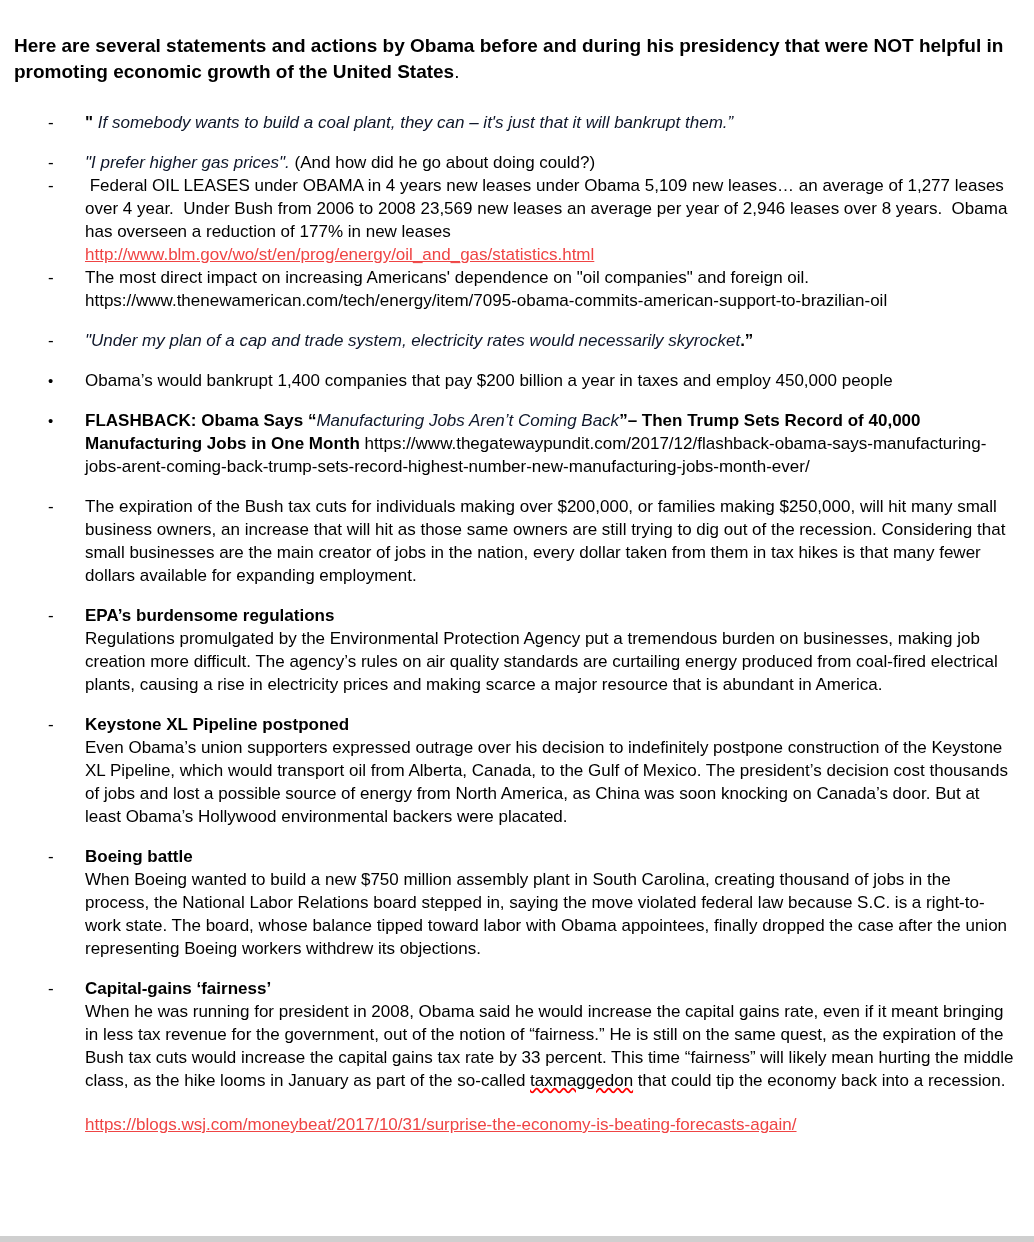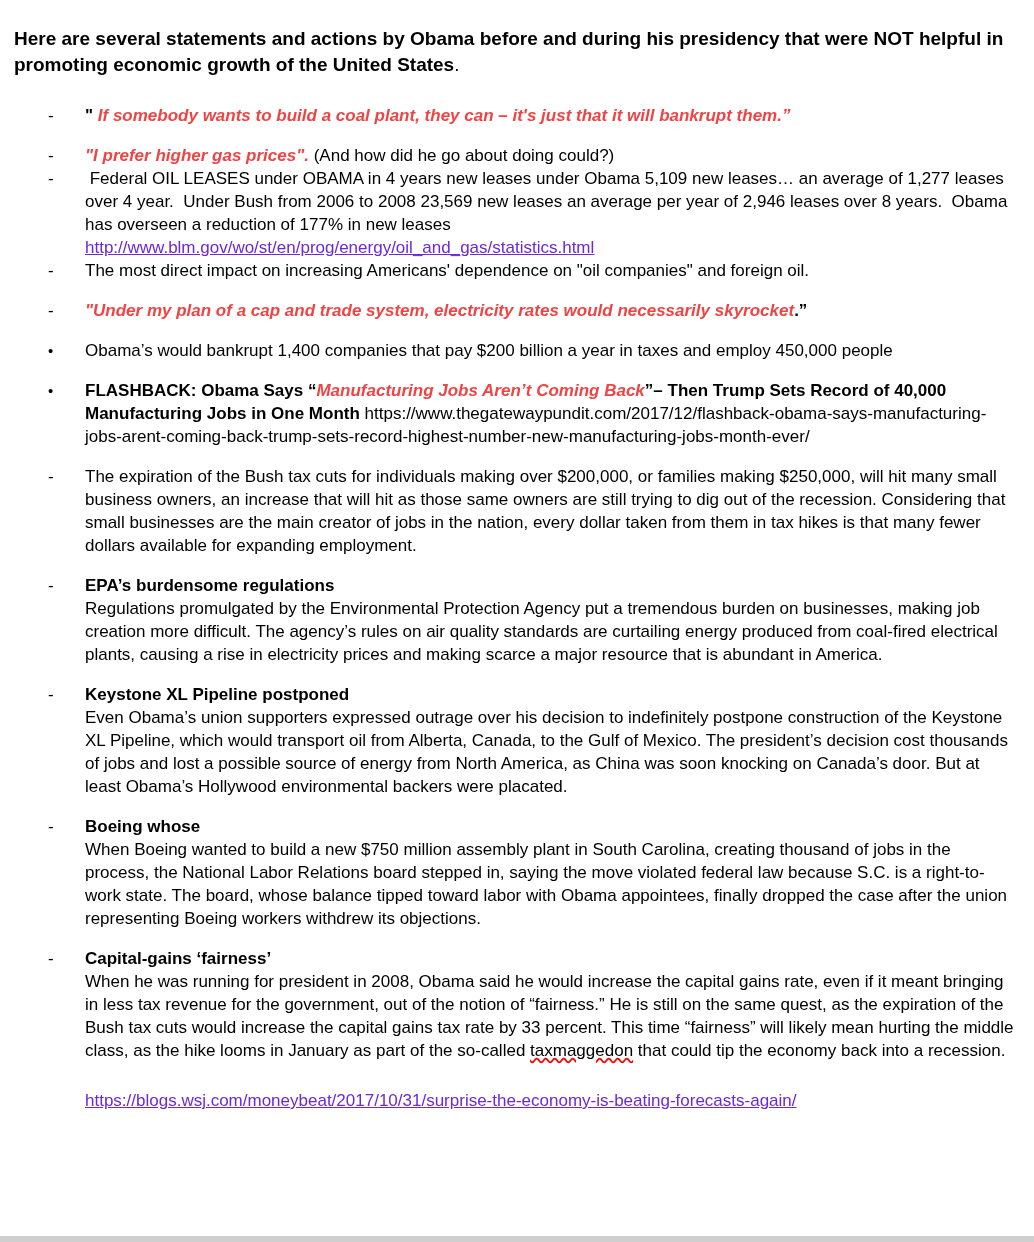--- a/index.html
+++ b/index.html
@@ -3,37 +3,37 @@
 <meta charset="utf-8">
 <style>
   html,body{margin:0;padding:0;background:#ffffff;}
   body{
     width:1034px;height:1242px;position:relative;overflow:hidden;
     font-family:"Liberation Sans",sans-serif;color:#000;
   }
   .doc{padding:18px 20px 0 14px;box-sizing:border-box;}
   .title{
     font-size:19px;line-height:26px;font-weight:bold;
-    max-width:1002px;margin:8px 0 26px 0;white-space:pre-wrap;
+    max-width:1002px;margin:15px 0 26px 0;white-space:pre-wrap;
   }
   .title .rn{font-weight:normal;}
   .list{}
   .item{display:flex;font-size:17px;line-height:23px;margin-bottom:17px;}
   .item.tight{margin-bottom:0;}
   .marker{flex:none;width:71px;padding-left:34px;box-sizing:border-box;}
   .marker.dot{font-size:15px;}
   .content{flex:1;min-width:0;max-width:932px;}
   .para{white-space:pre-wrap;}
   .rn{}
   .rb{font-weight:bold;}
-  .rr{color:#ef4444;font-weight:bold;font-style:italic;}
-  .rl{color:#6d28d9;text-decoration:underline;cursor:pointer;}
+  .rr{color:#0f172a;font-weight:normal;font-style:italic;}
+  .rl{color:#ef4444;text-decoration:underline;cursor:pointer;}
   .rsq{text-decoration:underline;text-decoration-style:wavy;text-decoration-color:#ff0000;}
   .footer-line{
-    margin:27px 0 0 71px;font-size:17px;line-height:23px;white-space:pre-wrap;
+    margin:21px 0 0 71px;font-size:17px;line-height:23px;white-space:pre-wrap;
   }
   .bottom-bar{
     position:absolute;left:0;bottom:0;width:100%;height:6px;background:#cfcfcf;
   }
 </style>
 </head>
 <body>
 
 <div class="doc">
   <div class="title"><span class="rb">Here are several statements and actions by Obama before and during his presidency that were NOT helpful in promoting economic growth of the United States</span><span class="rn">.</span></div>
@@ -54,20 +54,21 @@
         <span class="marker">-</span>
         <div class="content">
           <div class="para"><span class="rn"> Federal OIL LEASES under OBAMA in 4 years new leases under Obama 5,109 new leases… an average of 1,277 leases over 4 year.  Under Bush from 2006 to 2008 23,569 new leases an average per year of 2,946 leases over 8 years.  Obama has overseen a reduction of 177% in new leases</span></div>
           <div class="para"><a class="rl">http://www.blm.gov/wo/st/en/prog/energy/oil_and_gas/statistics.html</a></div>
         </div>
       </div>
       <div class="item">
         <span class="marker">-</span>
         <div class="content">
           <div class="para"><span class="rn">The most direct impact on increasing Americans' dependence on "oil companies" and foreign oil.</span></div>
+          <div class="para"><span class="rn">https://www.thenewamerican.com/tech/energy/item/7095-obama-commits-american-support-to-brazilian-oil</span></div>
         </div>
       </div>
       <div class="item">
         <span class="marker">-</span>
         <div class="content">
           <div class="para"><span class="rr">"Under my plan of a cap and trade system, electricity rates would necessarily skyrocket</span><span class="rb">.”</span></div>
         </div>
       </div>
       <div class="item">
         <span class="marker dot">•</span>
@@ -97,21 +98,21 @@
       <div class="item">
         <span class="marker">-</span>
         <div class="content">
           <div class="para"><span class="rb">Keystone XL Pipeline postponed</span></div>
           <div class="para"><span class="rn">Even Obama’s union supporters expressed outrage over his decision to indefinitely postpone construction of the Keystone XL Pipeline, which would transport oil from Alberta, Canada, to the Gulf of Mexico. The president’s decision cost thousands of jobs and lost a possible source of energy from North America, as China was soon knocking on Canada’s door. But at least Obama’s Hollywood environmental backers were placated.</span></div>
         </div>
       </div>
       <div class="item">
         <span class="marker">-</span>
         <div class="content">
-          <div class="para"><span class="rb">Boeing whose</span></div>
+          <div class="para"><span class="rb">Boeing battle</span></div>
           <div class="para"><span class="rn">When Boeing wanted to build a new $750 million assembly plant in South Carolina, creating thousand of jobs in the process, the National Labor Relations board stepped in, saying the move violated federal law because S.C. is a right-to-work state. The board, whose balance tipped toward labor with Obama appointees, finally dropped the case after the union representing Boeing workers withdrew its objections.</span></div>
         </div>
       </div>
       <div class="item">
         <span class="marker">-</span>
         <div class="content">
           <div class="para"><span class="rb">Capital-gains ‘fairness’</span></div>
           <div class="para"><span class="rn">When he was running for president in 2008, Obama said he would increase the capital gains rate, even if it meant bringing in less tax revenue for the government, out of the notion of “fairness.” He is still on the same quest, as the expiration of the Bush tax cuts would increase the capital gains tax rate by 33 percent. This time “fairness” will likely mean hurting the middle class, as the hike looms in January as part of the so-called </span><span class="rsq">taxmaggedon</span><span class="rn"> that could tip the economy back into a recession.</span></div>
         </div>
       </div>

